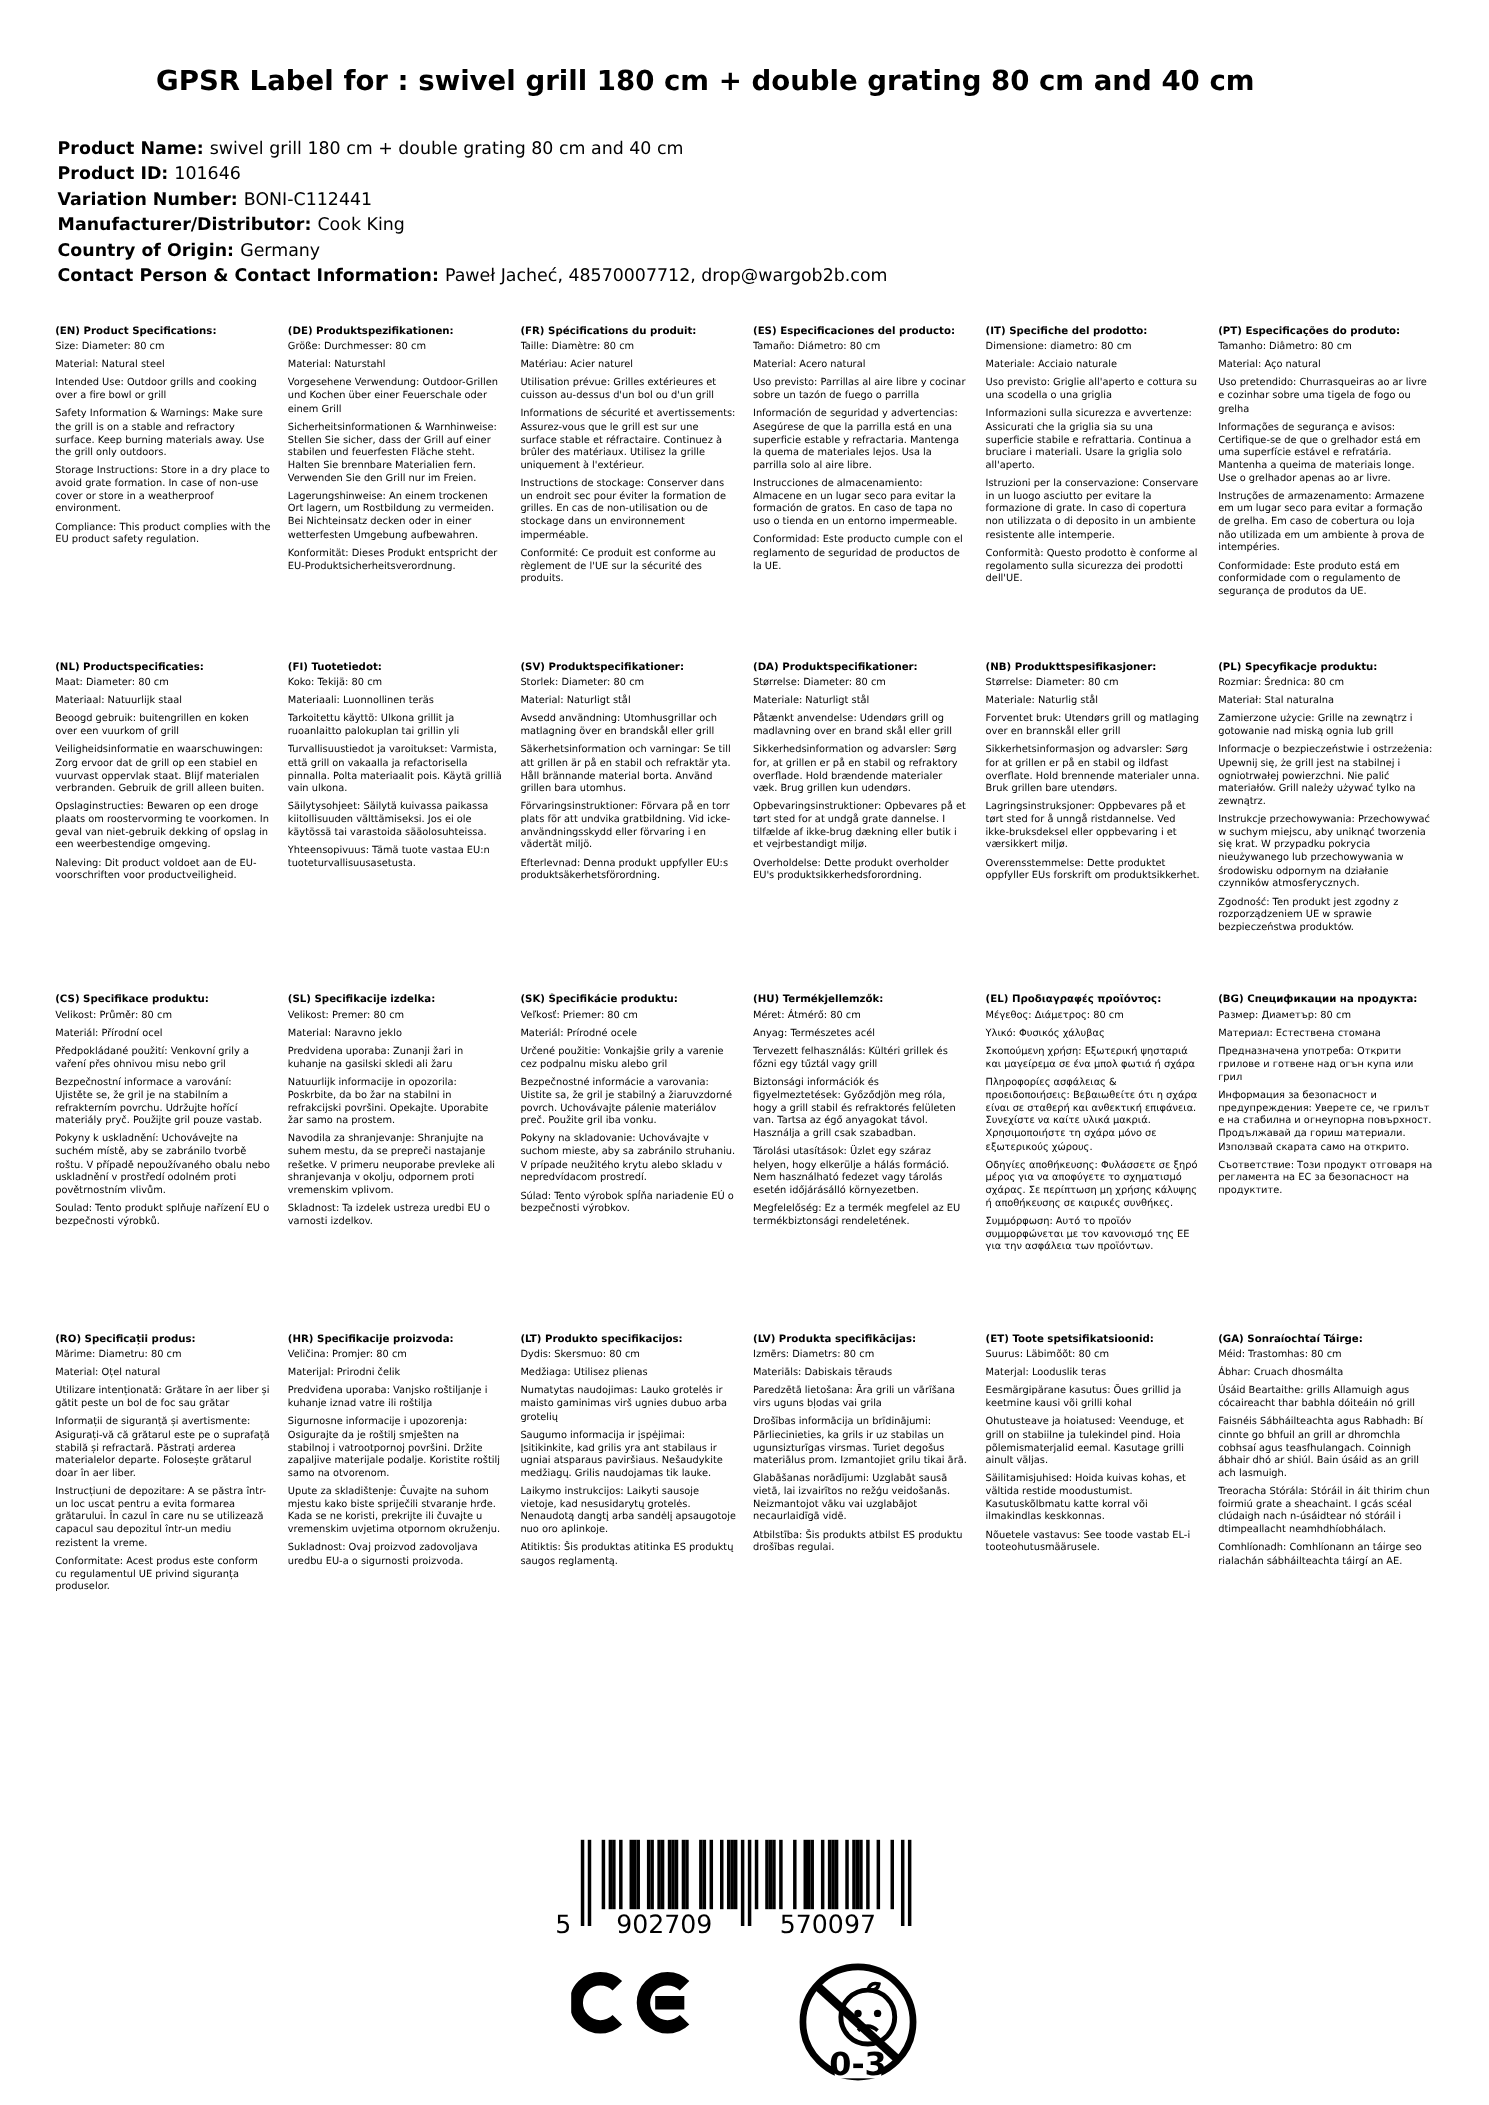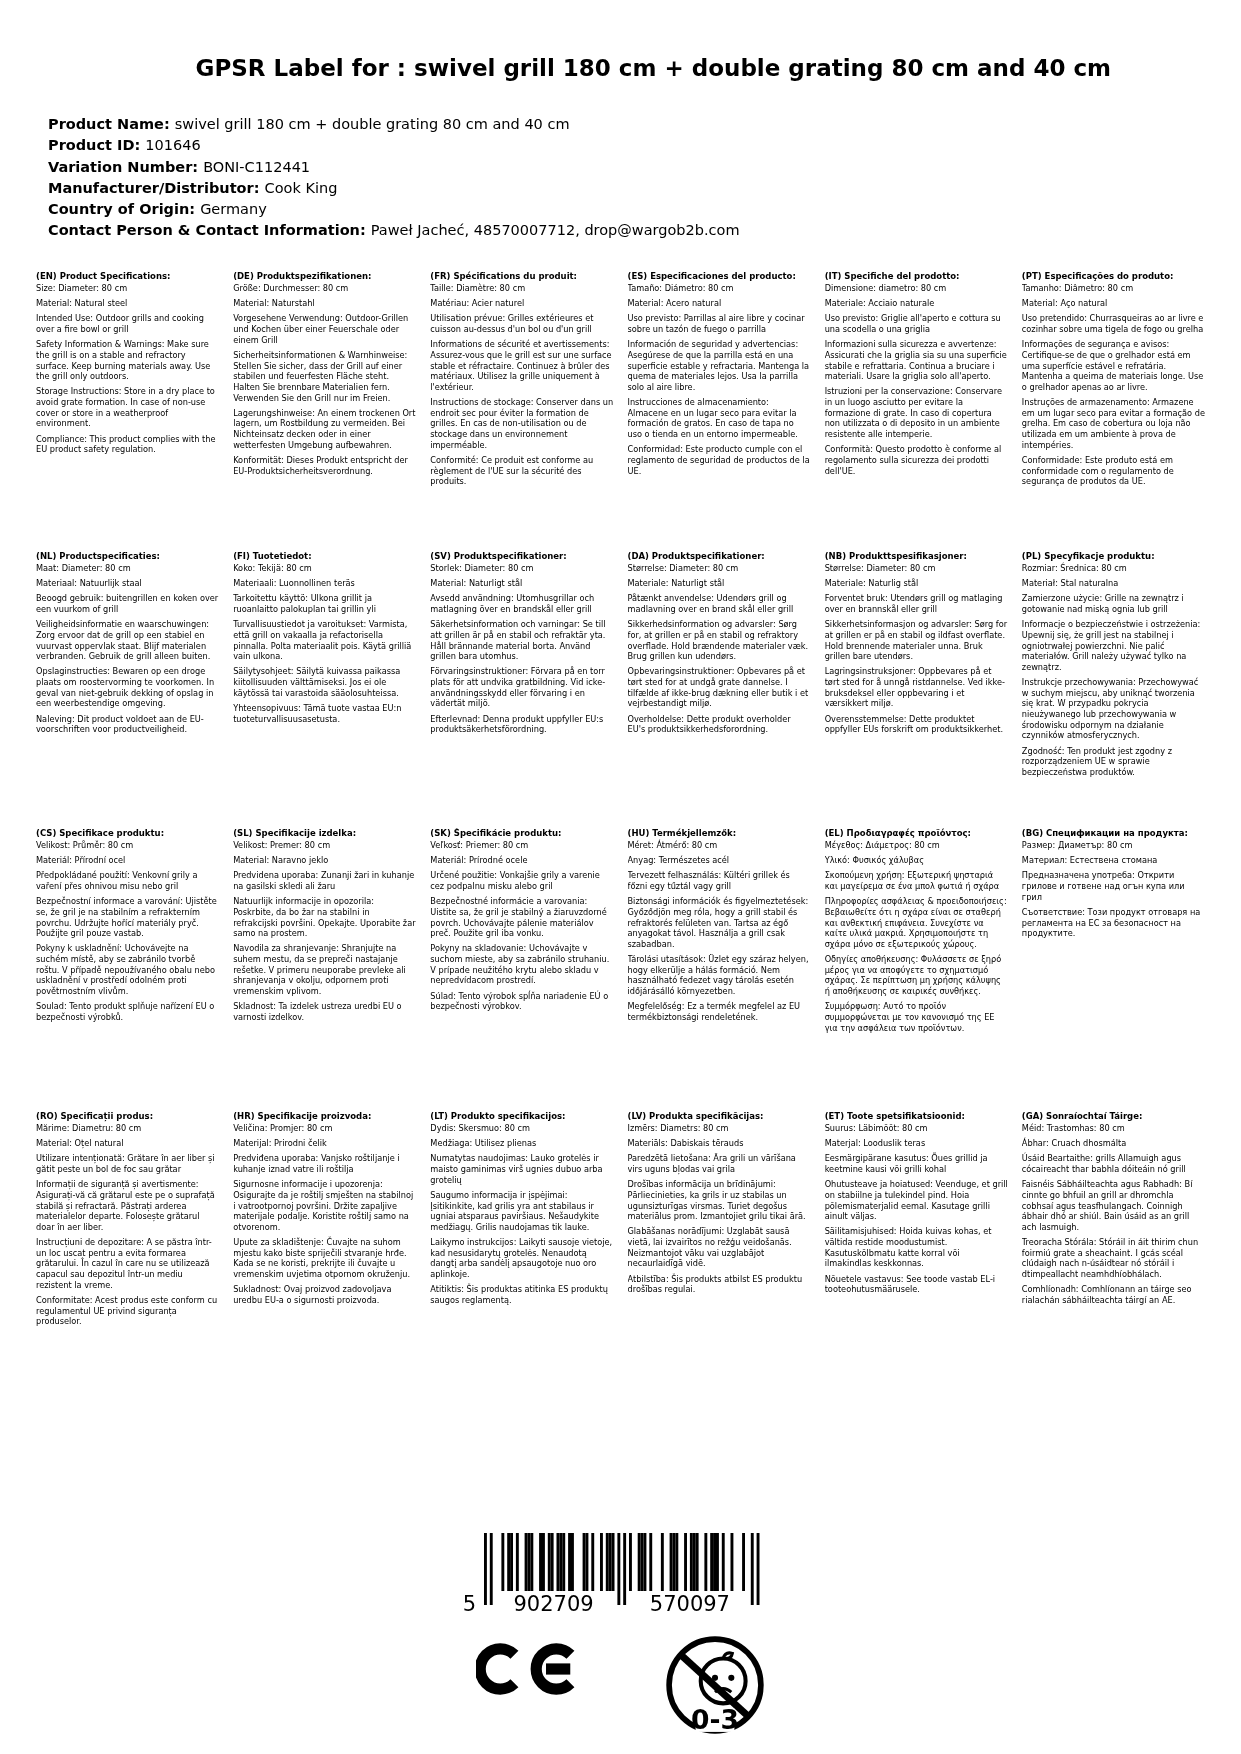--- a/index.html
+++ b/index.html
@@ -1,27 +1,27 @@
 <!DOCTYPE html>
 <html><head>
 <meta charset="utf-8">
 <style>
   html,body{margin:0;padding:0;background:#fff;}
   .page{
     width:1241px;height:1754px;background:#fff;position:relative;
     font-family:"DejaVu Sans",sans-serif;color:#000;overflow:hidden;box-sizing:border-box;
   }
   .title{
-    margin:52px 130px 0;text-align:right;font-size:23px;font-weight:bold;line-height:1.4;
+    margin:52px 130px 0;text-align:left;font-size:23px;font-weight:bold;line-height:1.4;
   }
   .info{margin:30px 48px 0;font-size:14.5px;line-height:1.46;}
   .info-row .lbl{font-weight:bold;}
   .info-row .val{font-weight:normal;}
   .grid{
-    margin:30px 36px 0;display:grid;
+    margin:30px 46px 0;display:grid;
     grid-template-columns:repeat(6,1fr);column-gap:14px;
     grid-template-rows:280px 277px 283px 300px;
   }
   .block{font-size:8.2px;line-height:1.3;overflow:hidden;}
   .bhead{font-weight:bold;font-size:8.5px;margin:0 0 1px;}
   .block p{margin:0 0 4.5px;}
   .footer{margin-top:122px;display:flex;flex-direction:column;align-items:center;}
   .barcode-wrap{position:relative;}
   .marks{display:flex;align-items:flex-start;gap:76px;margin-top:10px;}
 </style>
@@ -193,20 +193,21 @@
         <p>Σκοπούμενη χρήση: Εξωτερική ψησταριά και μαγείρεμα σε ένα μπολ φωτιά ή σχάρα</p>
         <p>Πληροφορίες ασφάλειας &amp; προειδοποιήσεις: Βεβαιωθείτε ότι η σχάρα είναι σε σταθερή και ανθεκτική επιφάνεια. Συνεχίστε να καίτε υλικά μακριά. Χρησιμοποιήστε τη σχάρα μόνο σε εξωτερικούς χώρους.</p>
         <p>Οδηγίες αποθήκευσης: Φυλάσσετε σε ξηρό μέρος για να αποφύγετε το σχηματισμό σχάρας. Σε περίπτωση μη χρήσης κάλυψης ή αποθήκευσης σε καιρικές συνθήκες.</p>
         <p>Συμμόρφωση: Αυτό το προϊόν συμμορφώνεται με τον κανονισμό της ΕΕ για την ασφάλεια των προϊόντων.</p>
       </div>
       <div class="block">
         <div class="bhead">(BG) Спецификации на продукта:</div>
         <p>Размер: Диаметър: 80 cm</p>
         <p>Материал: Естествена стомана</p>
         <p>Предназначена употреба: Открити грилове и готвене над огън купа или грил</p>
+        <p>Информация за безопасност и предупреждения: Уверете се, че грилът е на стабилна и огнеупорна повърхност. Продължавай да гориш материали. Използвай скарата само на открито.</p>
         <p>Съответствие: Този продукт отговаря на регламента на ЕС за безопасност на продуктите.</p>
       </div>
       <div class="block">
         <div class="bhead">(RO) Specificații produs:</div>
         <p>Mărime: Diametru: 80 cm</p>
         <p>Material: Oțel natural</p>
         <p>Utilizare intenționată: Grătare în aer liber și gătit peste un bol de foc sau grătar</p>
         <p>Informații de siguranță și avertismente: Asigurați-vă că grătarul este pe o suprafață stabilă și refractară. Păstrați arderea materialelor departe. Folosește grătarul doar în aer liber.</p>
         <p>Instrucțiuni de depozitare: A se păstra într-un loc uscat pentru a evita formarea grătarului. În cazul în care nu se utilizează capacul sau depozitul într-un mediu rezistent la vreme.</p>
         <p>Conformitate: Acest produs este conform cu regulamentul UE privind siguranța produselor.</p>

